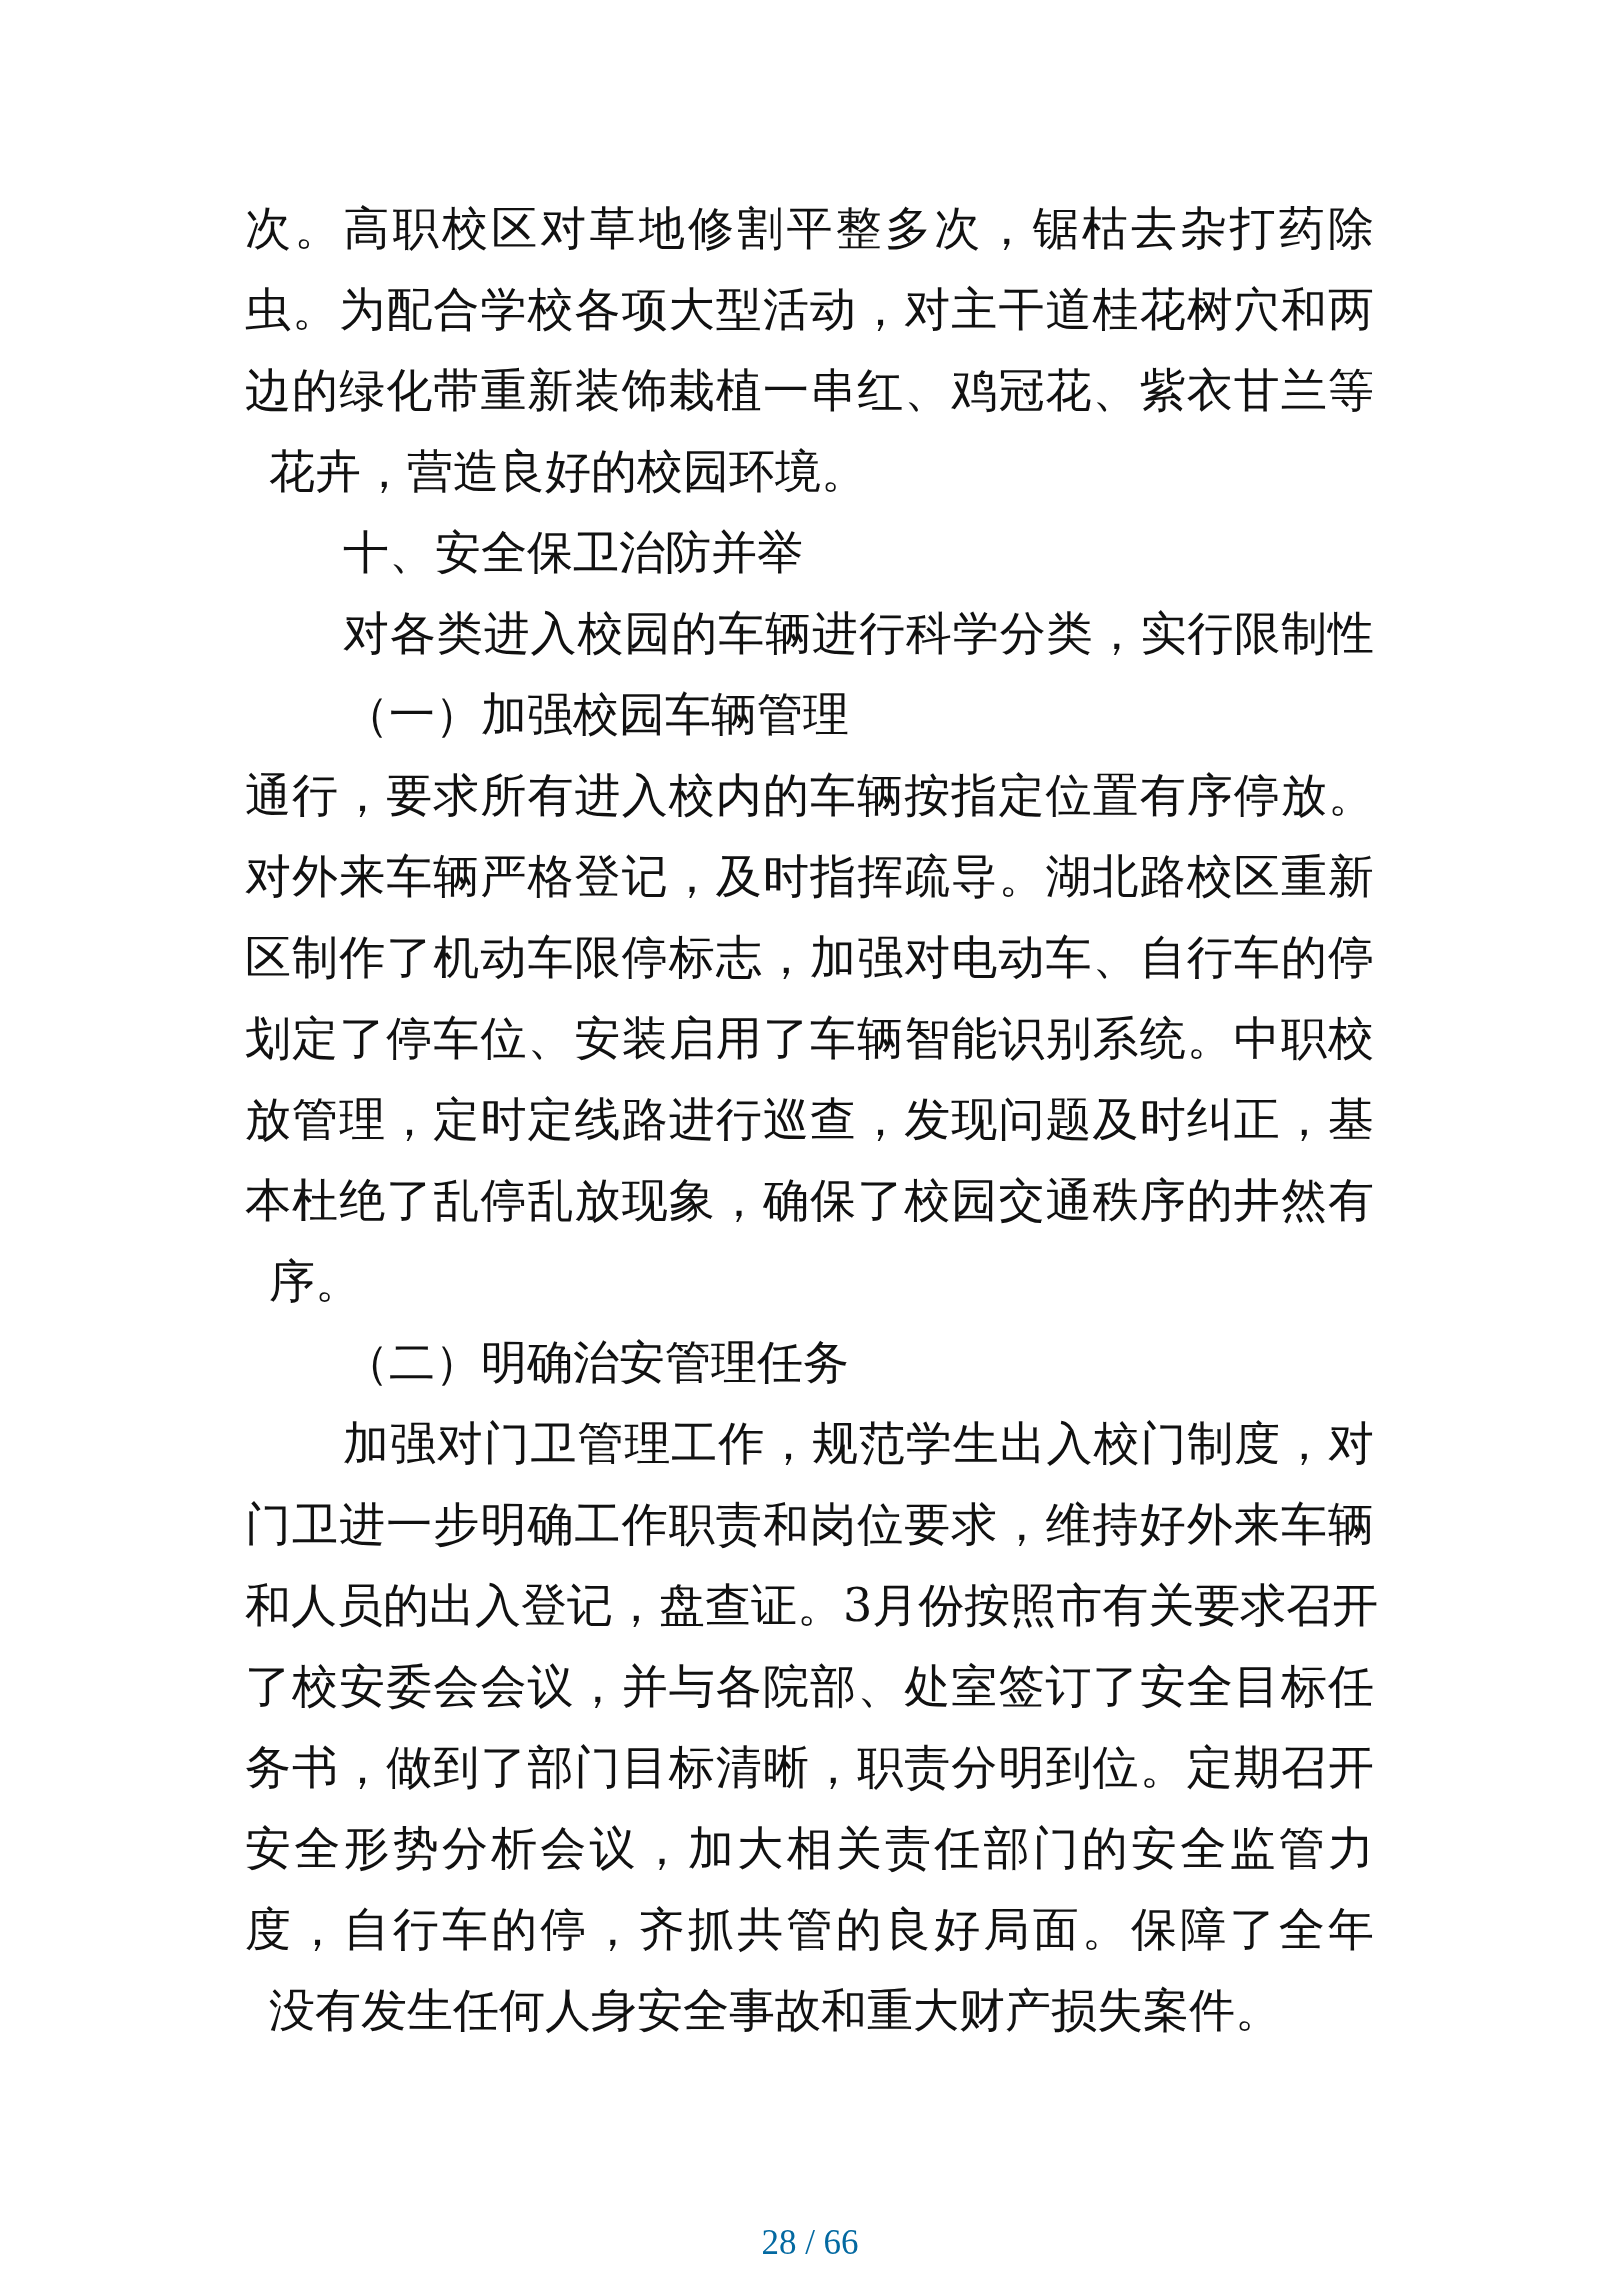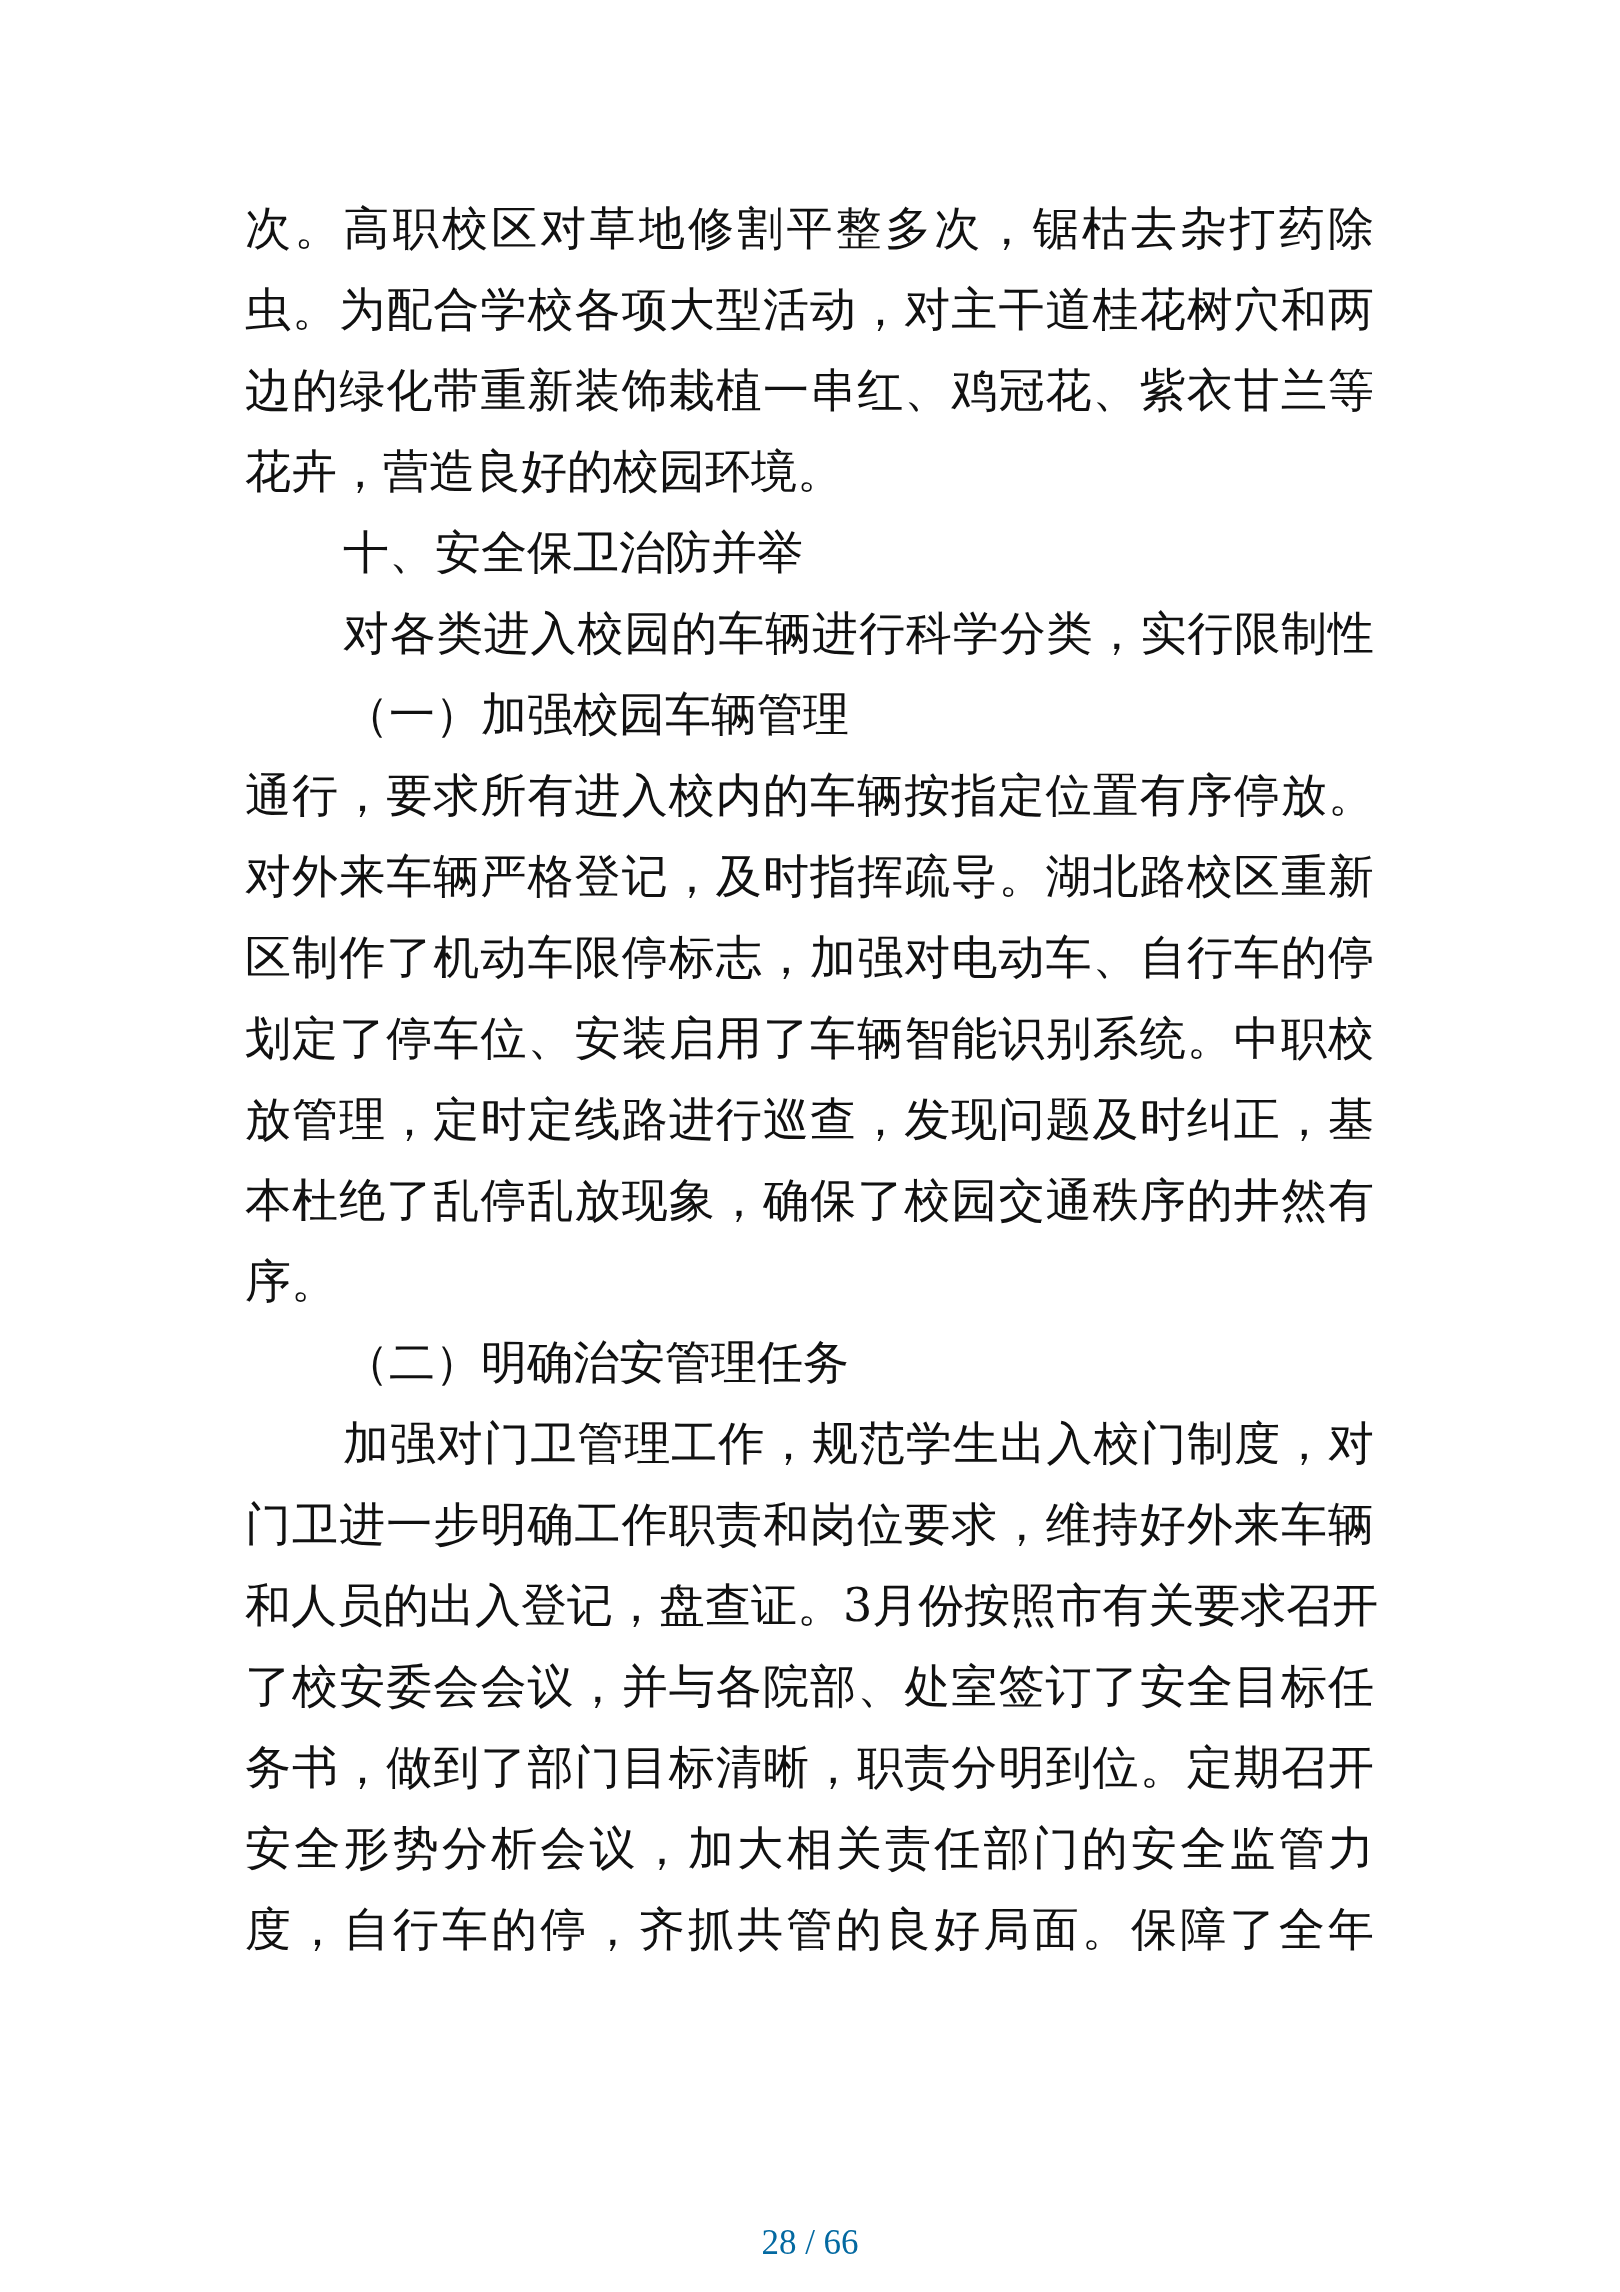--- a/index.html
+++ b/index.html
@@ -11,21 +11,21 @@
   }
   .body-text {
     position: absolute; left: 245px; top: 188px; width: 1129px;
   }
   .line {
     display: block; height: 81px; line-height: 81px;
     font-size: 46px; white-space: nowrap;
     text-align: justify; text-align-last: justify;
     letter-spacing: 0;
   }
-  .line.short { text-align-last: left; }
+  .line.short { text-align-last: left; margin-left: 24px; }
   .line.indent { padding-left: 98px; }
   .line.heading { text-align-last: left; }
   .footer {
     position: absolute; left: 0; width: 1620px; top: 2223px;
     text-align: center; font-family: "Liberation Serif", serif;
     font-size: 35px; color: #0369a1;
   }
 </style>
 </head>
 <body>
@@ -47,17 +47,18 @@
     <span class="line">本杜绝了乱停乱放现象，确保了校园交通秩序的井然有</span>
     <span class="line short">序。</span>
     <span class="line indent heading">（二）明确治安管理任务</span>
     <span class="line indent">加强对门卫管理工作，规范学生出入校门制度，对</span>
     <span class="line">门卫进一步明确工作职责和岗位要求，维持好外来车辆</span>
     <span class="line">和人员的出入登记，盘查证。3月份按照市有关要求召开</span>
     <span class="line">了校安委会会议，并与各院部、处室签订了安全目标任</span>
     <span class="line">务书，做到了部门目标清晰，职责分明到位。定期召开</span>
     <span class="line">安全形势分析会议，加大相关责任部门的安全监管力</span>
     <span class="line">度，自行车的停，齐抓共管的良好局面。保障了全年</span>
+    <span class="line short">没有发生任何人身安全事故和重大财产损失案件。</span>
   </div>
 
   <div class="footer">28 / 66</div>
 </div>
 
 
 </body></html>

